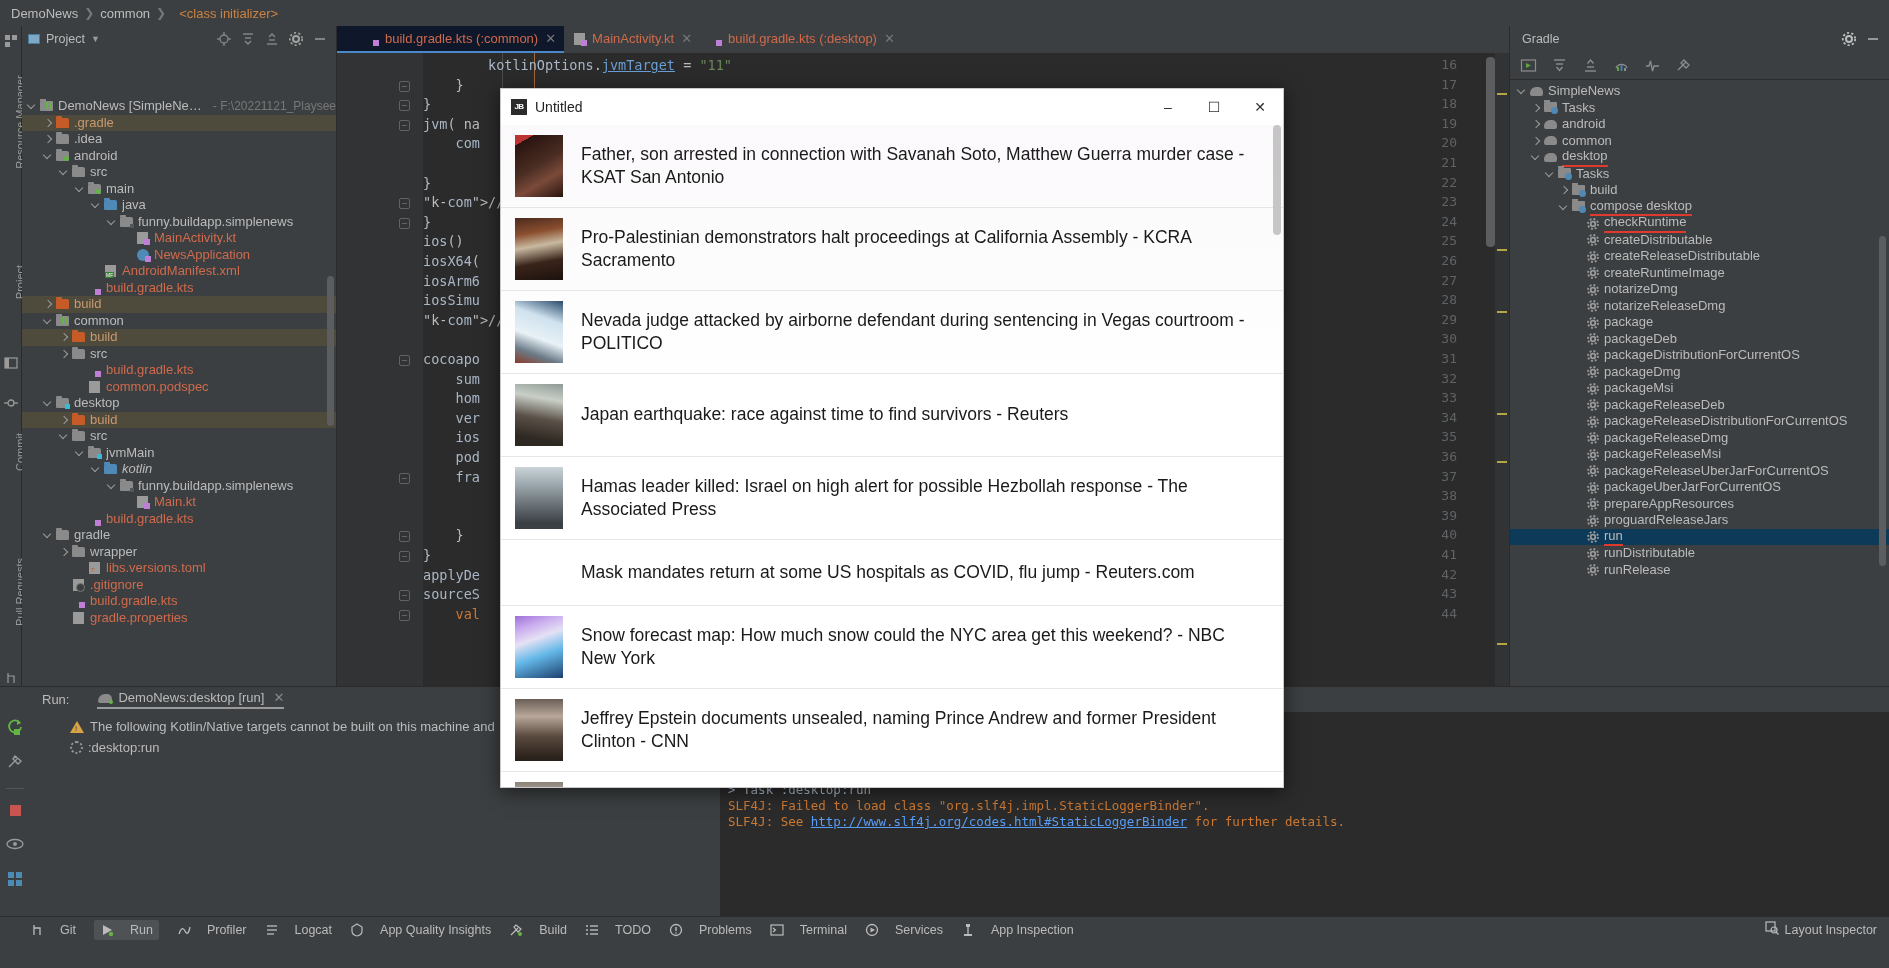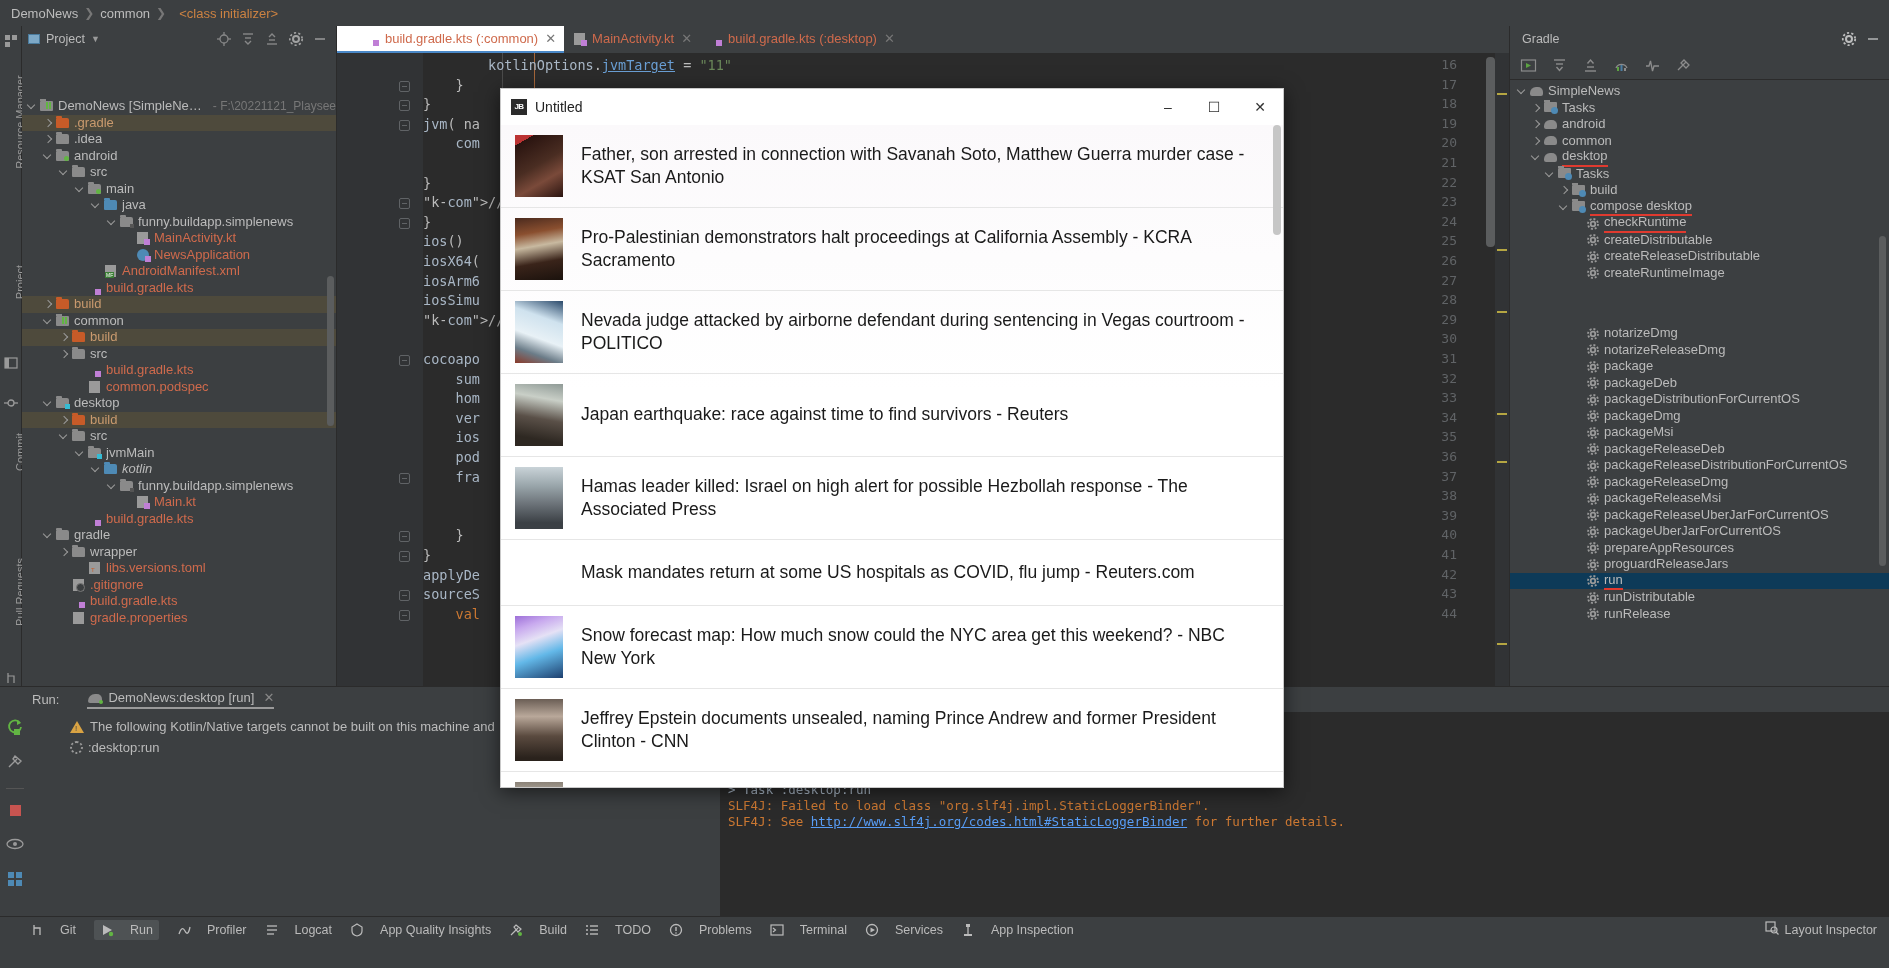--- a/index.html
+++ b/index.html
@@ -105,21 +105,21 @@
   .editor {
     position: absolute; left: 337px; top: 26px; right: 380px; height: 660px;
     background: #2b2b2b;
   }
   .tabbar { height: 27px; background: #3c3f41; display: flex; align-items: stretch; }
   .etab {
     display: flex; align-items: center; gap: 5px; padding: 0 8px;
     font-size: 13px; color: #cf6a4c; cursor: default; white-space: nowrap;
     border-bottom: 2px solid transparent;
   }
-  .etab.active { background: #ffffff; border-bottom: 2px solid #4a88c7; padding-left: 28px; }
+  .etab.active { background: #0f172a; border-bottom: 2px solid #4a88c7; padding-left: 28px; }
   .etab .x { color: #777; font-size: 13px; margin-left: 2px; }
   .tabicon { width: 15px; height: 14px; position: relative; flex: 0 0 15px;}
 
   .code-area { position: absolute; left: 0; top: 27px; right: 0; bottom: 0; background: #2b2b2b; overflow: hidden;}
   .gutter { position: absolute; left: 0; top: 0; width: 86px; height: 100%; background: #313335; }
   .lineno { position:absolute; right: 52px; font-family: "DejaVu Sans Mono", monospace; font-size: 13px; color: #606366; text-align: right; width: 30px;}
   .fold { position:absolute; left: 62px; width:11px;height:11px; }
   .fold.minus { border: 1px solid #606366; border-radius:2px; }
   .fold.minus::after{content:'';position:absolute;left:2px;top:4px;width:5px;height:1px;background:#606366;}
   .code-lines { position:absolute; left: 86px; top:0; right:0; bottom:0; font-family: "DejaVu Sans Mono", monospace; font-size: 13.5px; }
@@ -147,21 +147,21 @@
   .taskfolder { position:absolute; left:1px; top:2px; width:13px;height:10px;background:#8a8a8a;border-radius:1px;}
   .taskfolder::before{content:'';position:absolute;left:0;top:-2px;width:6px;height:2px;background:#8a8a8a;}
   .taskfolder::after{content:'';position:absolute;right:-1px;bottom:-2px;width:7px;height:7px;border-radius:50%;background:#4e8ab5;}
   .elephant { position:absolute; left:1px;top:3px;width:13px;height:9px;background:#8a8a8a;border-radius:6px 5px 2px 2px;}
 
   
   .run-panel {
     position: absolute; left: 0; top: 686px; right: 0; height: 248px; background: #3c3f41;
     border-top: 1px solid #2b2b2b;
   }
-  .run-header { height: 25px; display:flex; align-items:center; padding-left: 10px; font-size: 13px; gap: 6px;}
+  .run-header { height: 25px; display:flex; align-items:center; padding-left: 20px; font-size: 13px; gap: 6px;}
   .run-tab { display:flex; align-items:center; gap:5px; margin-left: 22px; border-bottom: 2px solid #9a9a9a; padding-bottom:2px;}
   .run-body { position:absolute; left:0; top:25px; right:0; bottom:0; display:flex; }
   .run-side { width: 30px; background:#3c3f41; padding-top: 6px; display:flex; flex-direction:column; align-items:center; gap:14px;}
   .run-tree { width: 690px; background:#3c3f41; padding-top:4px; font-size:13px; }
   .run-row { display:flex; align-items:center; height:21px; white-space:nowrap; }
   .run-console { flex:1; background:#2b2b2b; font-family:"DejaVu Sans Mono", monospace; font-size:12.5px; padding: 6px 0 0 8px; position:relative; overflow:hidden;}
   .conline { white-space: pre; line-height: 16px; color: #a9b7c6;}
   .conline.err { color: #cc7832; }
   .conline a { color: #589df6; text-decoration: underline; }
   .spinner { width: 13px; height: 13px; border-radius:50%; border: 2px dotted #9a9a9a; flex:0 0 13px; margin-right:5px;}
@@ -803,21 +803,21 @@
         <div class="gradle-row" style="padding-left: 62px;">
           <span class="arrow "></span>
           <span class="gearwrap">
             <svg width="14" height="14" viewBox="0 0 14 14" style="position:absolute;left:1px;top:1px">
               <circle cx="7" cy="7" r="2.3" fill="none" stroke="#9a9a9a" stroke-width="1.8"></circle>
               <circle cx="7" cy="7" r="5" fill="none" stroke="#9a9a9a" stroke-width="1.8" stroke-dasharray="2 1.9"></circle>
             </svg>
           </span>
           <span>createRuntimeImage</span>
         </div>
-        <div class="gradle-row" style="padding-left: 62px; margin-top: 44px;">
+        <div class="gradle-row" style="padding-left: 62px;">
           <span class="arrow "></span>
           <span class="gearwrap">
             <svg width="14" height="14" viewBox="0 0 14 14" style="position:absolute;left:1px;top:1px">
               <circle cx="7" cy="7" r="2.3" fill="none" stroke="#9a9a9a" stroke-width="1.8"></circle>
               <circle cx="7" cy="7" r="5" fill="none" stroke="#9a9a9a" stroke-width="1.8" stroke-dasharray="2 1.9"></circle>
             </svg>
           </span>
           <span>notarizeDmg</span>
         </div>
         <div class="gradle-row" style="padding-left: 62px;">

